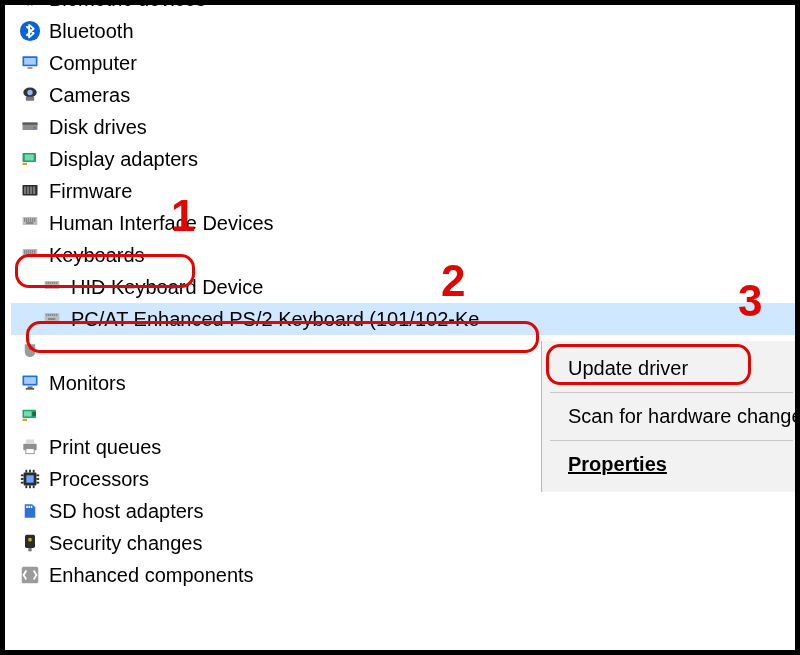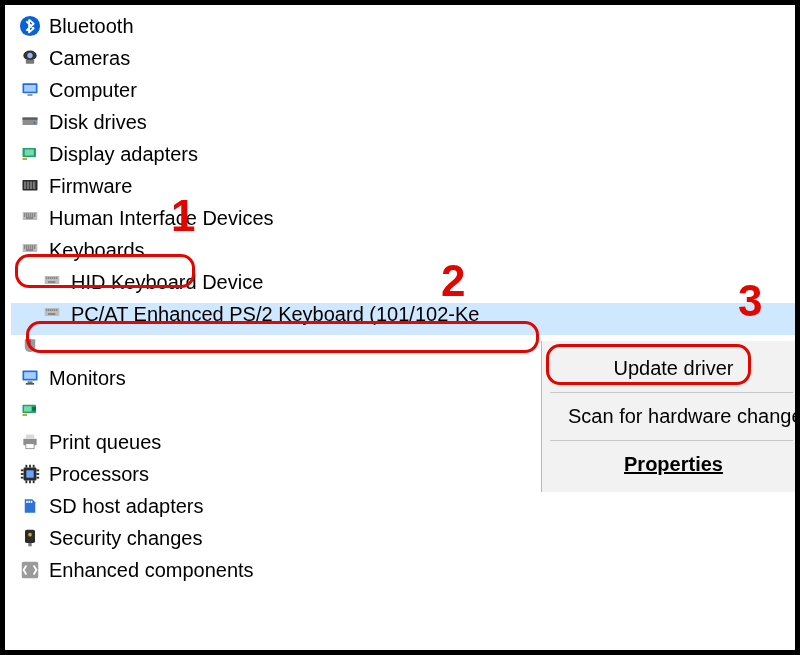--- a/index.html
+++ b/index.html
@@ -10,41 +10,40 @@
     font-size:20px;
     background:#fff;
     border:5px solid #000;
     position:relative;
     overflow:hidden;
   }
   .tree {
     position:absolute; left:6px; top:-22px; width:790px;
   }
   .row {
-    display:flex; align-items:flex-start;
+    display:flex; align-items:center;
     height:32px;
     padding-left:6px;
     position:relative;
   }
   .row.child { padding-left:28px; }
   .row.selected { background:#cfe8ff; }
   .icon {
     width:26px; height:22px;
     display:inline-flex; align-items:center; justify-content:center;
     margin-right:6px; flex:0 0 26px;
   }
   .label { white-space:nowrap; color:#000; }
   .label.cut { max-width:408px; overflow:hidden; }
   .context-menu {
     position:absolute;
     background:#f2f2f2;
     border-left:1px solid #b8b8b8;
     padding:10px 8px;
     font-size:20px;
-    text-align:center;
   }
   .menu-item {
     padding:6px 14px 6px 18px;
     white-space:nowrap;
     color:#000;
   }
   .menu-sep {
     height:1px; background:#c8c8c8; margin:6px 0;
   }
   .menu-item.bold { font-weight:700;text-decoration:underline; }
@@ -83,37 +82,37 @@
           <circle cx="12" cy="12" r="11" fill="#0a63d6"></circle>
           <path d="M11 5v14l5-4.5L8 7m0 10 8-7.5L11 5" fill="none" stroke="#fff" stroke-width="2" stroke-linejoin="round"></path>
         </svg>
     </span>
     <span class="label">Bluetooth</span>
   </div>
 
   <div class="row">
     <span class="icon">
       <svg viewBox="0 0 24 24" width="22" height="20">
+          <rect x="3" y="4" width="18" height="12" rx="1" fill="#1e6fd9"></rect>
+          <rect x="5" y="6" width="14" height="8" fill="#a7ccff"></rect>
+          <rect x="9" y="17" width="6" height="2" fill="#888"></rect>
+        </svg>
+    </span>
+    <span class="label">Computer</span>
+  </div>
+
+  <div class="row">
+    <span class="icon">
+      <svg viewBox="0 0 24 24" width="22" height="20">
           <ellipse cx="12" cy="9" rx="8" ry="6" fill="#333"></ellipse>
           <circle cx="12" cy="9" r="3.2" fill="#8fb6ff"></circle>
           <rect x="7" y="14" width="10" height="5" rx="1" fill="#777"></rect>
         </svg>
     </span>
     <span class="label">Cameras</span>
-  </div>
-
-  <div class="row">
-    <span class="icon">
-      <svg viewBox="0 0 24 24" width="22" height="20">
-          <rect x="3" y="4" width="18" height="12" rx="1" fill="#1e6fd9"></rect>
-          <rect x="5" y="6" width="14" height="8" fill="#a7ccff"></rect>
-          <rect x="9" y="17" width="6" height="2" fill="#888"></rect>
-        </svg>
-    </span>
-    <span class="label">Computer</span>
   </div>
 
   <div class="row">
     <span class="icon">
       <svg viewBox="0 0 24 24" width="22" height="18">
           <rect x="2" y="6" width="20" height="10" rx="1" fill="#8e8e8e"></rect>
           <rect x="2" y="6" width="20" height="3" fill="#5a5a5a"></rect>
           <circle cx="18" cy="13" r="1.4" fill="#2f6bd6"></circle>
         </svg>
     </span>

